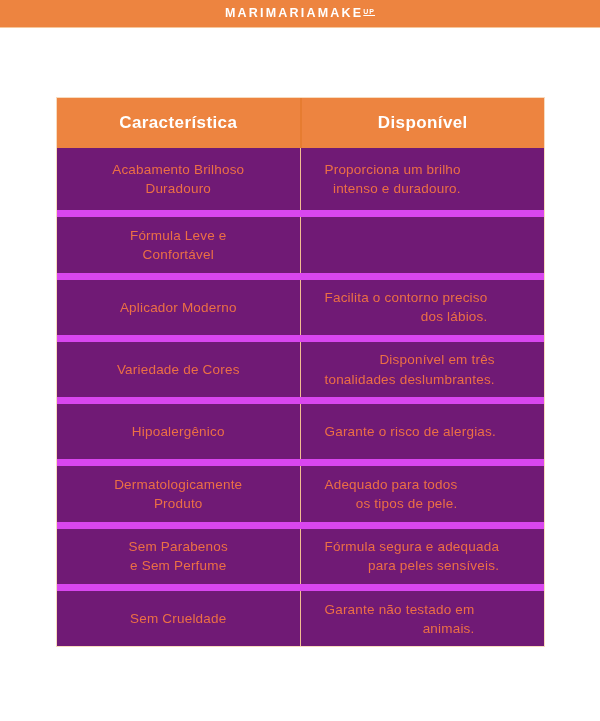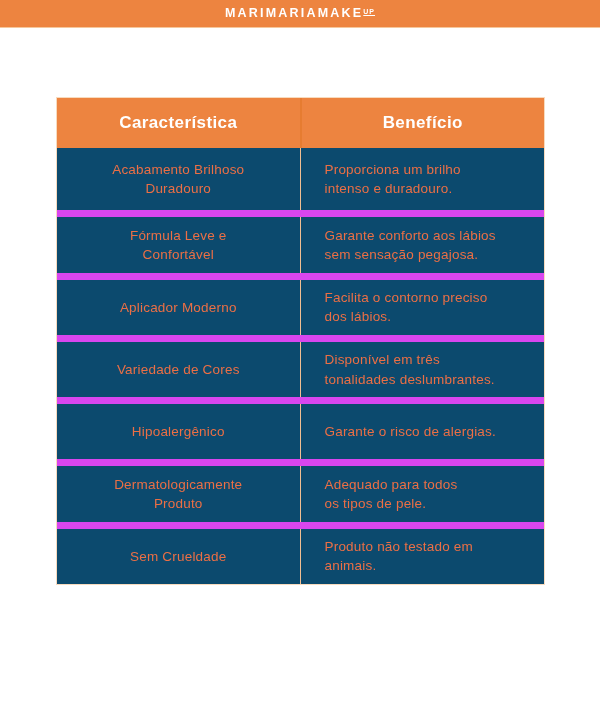--- a/index.html
+++ b/index.html
@@ -38,21 +38,21 @@
     margin-top: 1px;
     font-weight: bold;
   }
 
   
   .table {
     position: absolute;
     top: 97px; left: 56px;
     width: 489px;
     border: 1px solid #F8DBBE;
-    background: #0c4a6e;
+    background: #701a75;
   }
   .thead {
     display: flex;
     height: 50px;
     background: #ED8440;
   }
   .th {
     flex: 1;
     display: flex;
     align-items: center;
@@ -82,52 +82,50 @@
   .feature {
     width: 50%;
     justify-content: center;
     text-align: center;
     border-right: 1px solid #F2BE92;
     padding: 0 14px;
   }
   .benefit {
     width: 50%;
     justify-content: flex-start;
-    text-align: left;
+    text-align: right;
     padding-left: 24px;
     padding-right: 8px;
   }
 </style>
 </head>
 <body>
 
 <div class="banner">
   <div class="logo">
     <span>MARIMARIAMAKE</span>
       <sup>UP</sup>
   </div>
 </div>
 
 <div class="table">
   <div class="thead">
     <div class="th th-left">Característica</div>
-    <div class="th">Benefício</div>
+    <div class="th">Disponível</div>
   </div>
 
   <div class="row">
     <div class="cell feature">Acabamento Brilhoso
 Duradouro</div>
     <div class="cell benefit">Proporciona um brilho
 intenso e duradouro.</div>
   </div>
   <div class="row">
     <div class="cell feature">Fórmula Leve e
 Confortável</div>
-    <div class="cell benefit">Garante conforto aos lábios
-sem sensação pegajosa.</div>
   </div>
   <div class="row">
     <div class="cell feature">Aplicador Moderno</div>
     <div class="cell benefit">Facilita o contorno preciso
 dos lábios.</div>
   </div>
   <div class="row">
     <div class="cell feature">Variedade de Cores</div>
     <div class="cell benefit">Disponível em três
 tonalidades deslumbrantes.</div>
@@ -136,17 +134,23 @@
     <div class="cell feature">Hipoalergênico</div>
     <div class="cell benefit">Garante o risco de alergias.</div>
   </div>
   <div class="row">
     <div class="cell feature">Dermatologicamente
 Produto</div>
     <div class="cell benefit">Adequado para todos
 os tipos de pele.</div>
   </div>
   <div class="row">
+    <div class="cell feature">Sem Parabenos
+e Sem Perfume</div>
+    <div class="cell benefit">Fórmula segura e adequada
+para peles sensíveis.</div>
+  </div>
+  <div class="row">
     <div class="cell feature">Sem Crueldade</div>
-    <div class="cell benefit">Produto não testado em
+    <div class="cell benefit">Garante não testado em
 animais.</div>
   </div>
 </div>
 
 </body></html>

